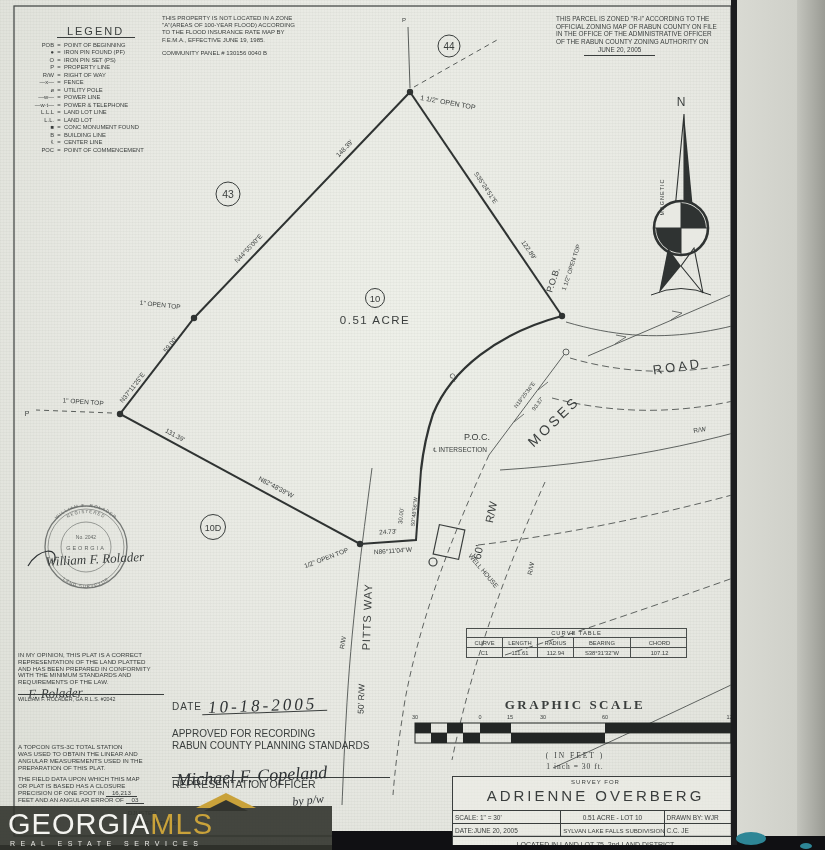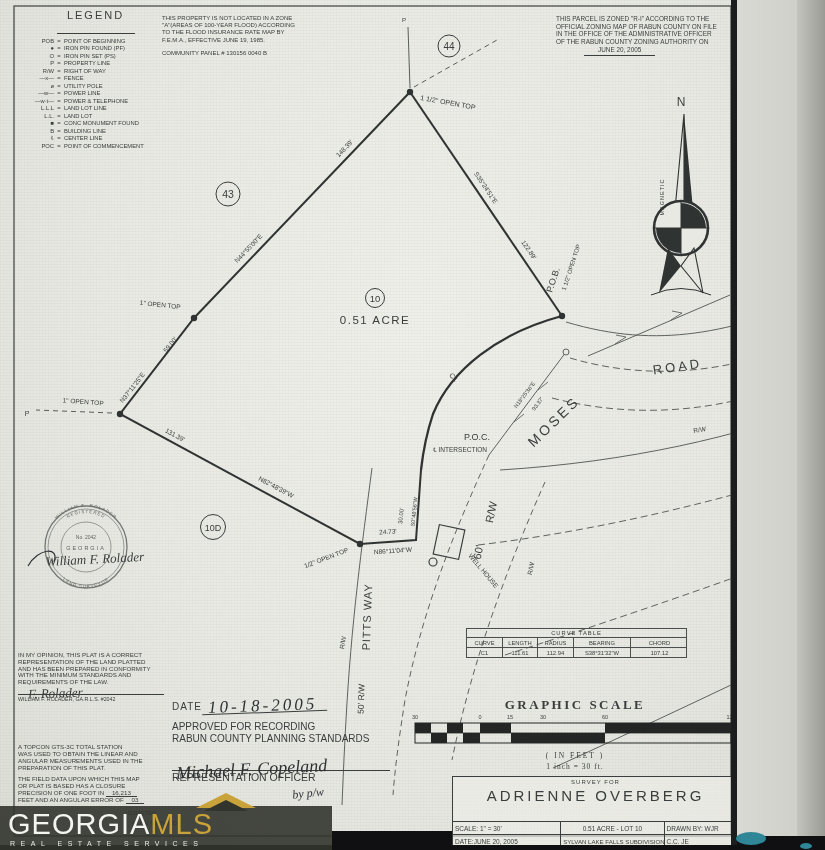--- a/index.html
+++ b/index.html
@@ -8,21 +8,21 @@
   #paper{position:absolute;left:0;top:0;width:825px;height:850px;
     background:
       repeating-linear-gradient(0deg, rgba(120,125,115,.05) 0 1px, transparent 1px 3px),
       repeating-linear-gradient(90deg, rgba(120,125,115,.04) 0 1px, transparent 1px 3px),
       radial-gradient(ellipse at 50% 38%, #eef0e9 0%, #e8e9e3 55%, #dcded6 100%);}
   .blk{position:absolute;color:#3a3e3d;}
   .ln{white-space:nowrap;}
   
   #legend{left:28px;top:12px;width:135px;font-size:5.8px;line-height:7.5px;}
   #legend .ttl{font-size:11px;letter-spacing:2px;text-align:center;border-bottom:1px solid #3a3e3d;
-    width:78px;margin:0 auto 4px auto;padding-bottom:13px;}
+    width:78px;margin:16px auto 4px auto;padding-bottom:1px;}
   .leg-row{display:flex;white-space:nowrap;}
   .leg-sym{width:26px;text-align:right;flex:none;}
   .leg-eq{width:10px;text-align:center;flex:none;}
   
   #flood{left:162px;top:15px;width:165px;font-size:6px;line-height:7.2px;}
   #flood .panel{margin-top:6px;}
   #zoning{left:556px;top:15px;width:200px;font-size:6.4px;line-height:7.6px;}
   #zoning .zdate{display:inline-block;margin-left:28px;border-bottom:1px solid #3a3e3d;padding:1px 14px;}
   
   #cert{left:18px;top:652px;width:150px;font-size:6.2px;line-height:6.8px;}
@@ -33,38 +33,38 @@
   #equip{left:18px;top:744px;width:150px;font-size:6.2px;line-height:6.9px;}
   #field{left:18px;top:776px;width:160px;font-size:6.2px;line-height:6.9px;}
   #field u{text-decoration:none;border-bottom:1px solid #3a3e3d;padding:0 6px;}
   #field .frag{position:absolute;white-space:nowrap;}
   
   #approval{left:172px;top:700px;width:230px;font-size:10px;line-height:12px;}
   #approval .drow{display:flex;align-items:flex-end;}
   #approval .dlab{letter-spacing:1px;}
   #approval .dval{font-family:"Liberation Serif",serif;font-style:italic;font-size:17px;
      letter-spacing:3px;border-bottom:1px solid #3a3e3d;padding:0 10px 0 6px;transform:rotate(-2deg);color:#2e3234;}
-  #approval .ap{margin-top:8px;}
+  #approval .ap{margin-top:15px;}
   #approval .sig{font-family:"Liberation Serif",serif;font-style:italic;font-size:18px;color:#2e3234;
      transform:rotate(-3deg);margin:16px 0 0 4px;white-space:nowrap;}
   #approval .sigline{border-bottom:1.2px solid #3a3e3d;width:218px;margin-top:-3px;}
   #approval .ttl{font-size:10.5px;}
   #approval .by{font-family:"Liberation Serif",serif;font-style:italic;font-size:12px;color:#2e3234;
      margin-left:120px;transform:rotate(-6deg);}
   
   #ctable{left:466px;top:628px;width:219px;font-size:5.8px;border:1px solid #4a4e4c;}
   #ctable .trow{display:flex;border-top:1px solid #4a4e4c;}
   #ctable .ttl{text-align:center;padding:1px 0;letter-spacing:1px;}
   #ctable .c{flex:none;text-align:center;padding:1.5px 0;border-left:1px solid #4a4e4c;}
   #ctable .c:first-child{border-left:none;}
   .cw1{width:35px;}.cw2{width:34px;}.cw3{width:35px;}.cw4{width:56px;}.cw5{width:57px;}
   
   #tblock{left:452px;top:776px;width:285px;background:rgba(238,239,232,.6);border:1.2px solid #3a3e3d;font-size:6.5px;}
   #tblock .sf{text-align:center;font-size:6px;letter-spacing:1px;padding-top:2px;}
-  #tblock .owner{text-align:center;font-size:15px;letter-spacing:3px;padding:2px 0 17px 0;border-bottom:1px solid #3a3e3d;}
+  #tblock .owner{text-align:center;font-size:15px;letter-spacing:3px;padding:2px 0 6px 0;border-bottom:1px solid #3a3e3d;}
   #tblock .row{display:flex;border-bottom:1px solid #3a3e3d;}
   #tblock .cell{padding:2.5px 2px;border-left:1px solid #3a3e3d;white-space:nowrap;overflow:hidden;}
   #tblock .cell:first-child{border-left:none;}
   .tc1{width:104px;}.tc2{width:99px;text-align:center;}.tc3{width:70px;}
   #tblock .loc{text-align:center;font-size:7px;padding:3.5px 0;}
   
   #mls{left:0;top:806px;width:332px;height:44px;background:rgba(50,52,46,.9);overflow:visible;}
   #mls .brand{position:absolute;left:8px;top:2px;font-weight:normal;font-size:29px;letter-spacing:1px;white-space:nowrap;}
   #mls .g{color:#f4f4f0;}
   #mls .m{color:#c9a23a;}

